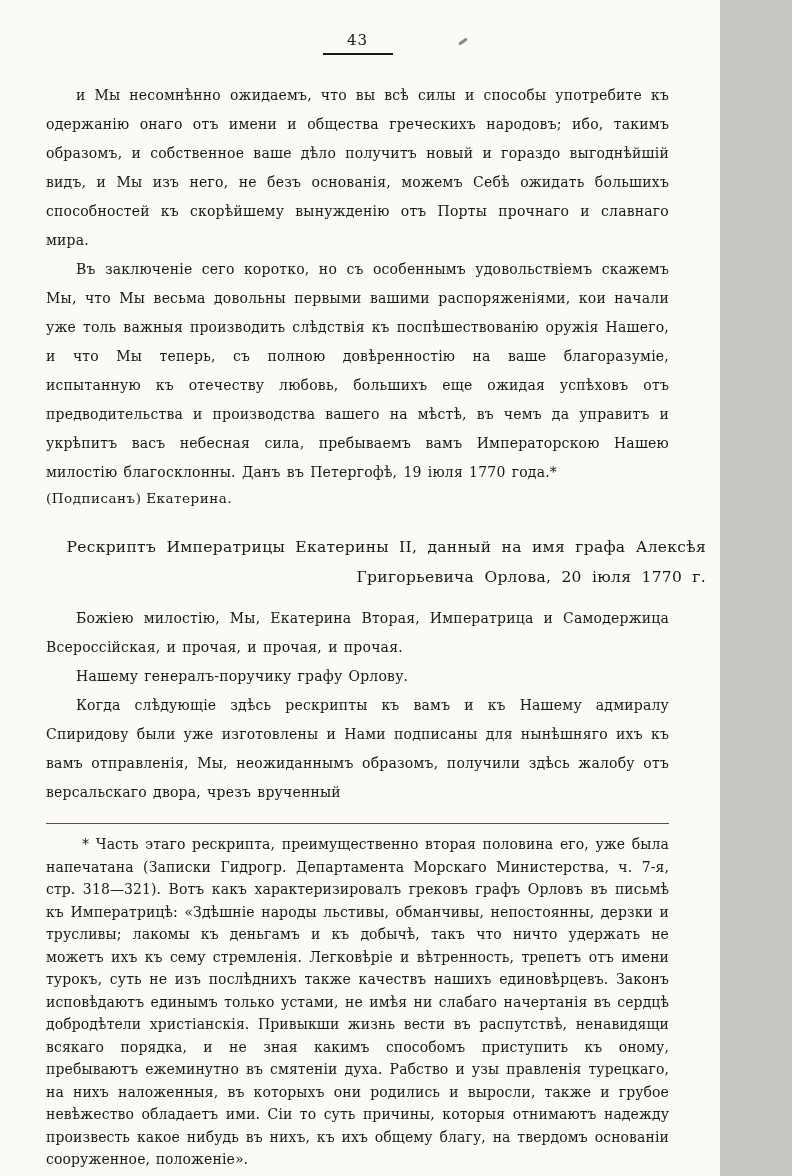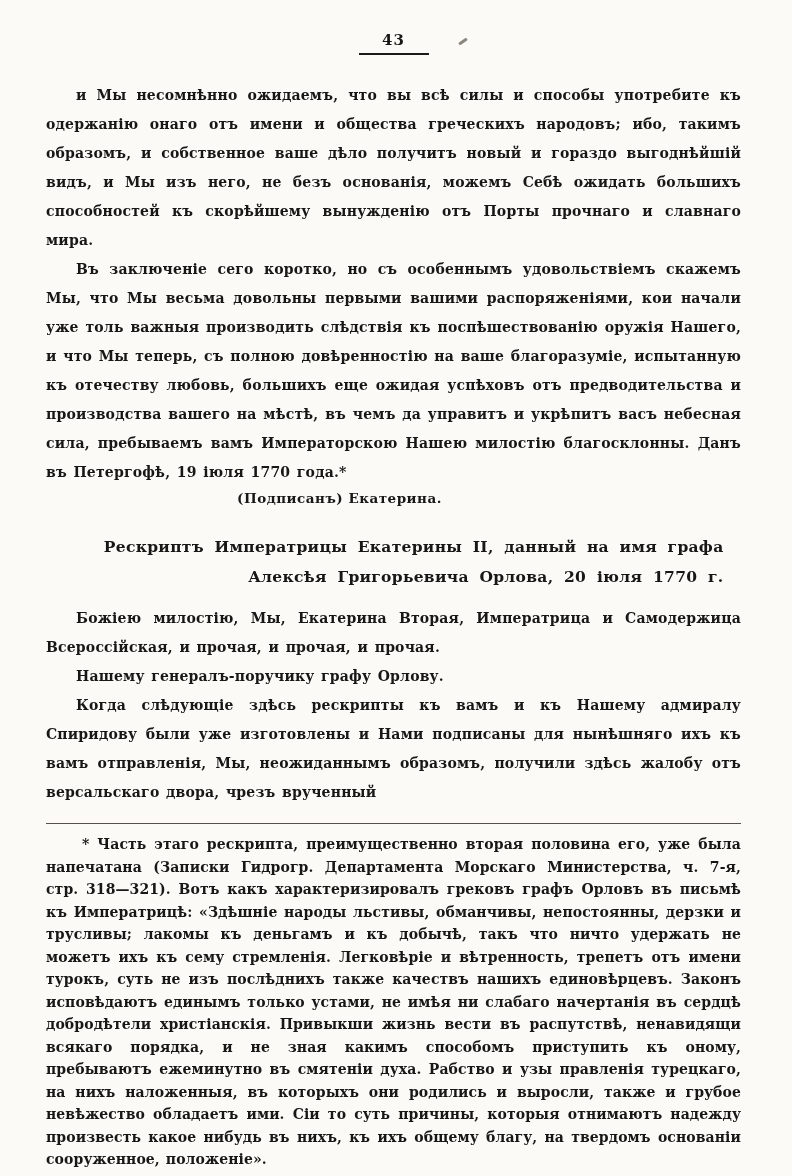--- a/index.html
+++ b/index.html
@@ -3,27 +3,27 @@
 <meta charset="utf-8">
 <style>
   html, body { margin: 0; padding: 0; }
   body {
     width: 792px; height: 1176px;
     background: #c9c7c2;
     font-family: "DejaVu Serif", "Liberation Serif", serif;
   }
   .page {
     position: relative;
-    width: 792px; height: 1176px;
+    width: 720px; height: 1176px;
     box-sizing: border-box;
     background: #fbfaf6;
     color: #181716;
     padding: 30px 51px 30px 46px;
     overflow: hidden;
-    font-weight: bold;
+    font-weight: normal;
   }
   .page-number-wrap { text-align: center; }
   .page-number {
     display: inline-block;
     font-size: 15px;
     letter-spacing: 1px;
     padding: 0 6px 2px 6px;
   }
   .page-number-rule {
     width: 70px; height: 2px;
@@ -43,21 +43,21 @@
     margin: 0;
     font-size: 14px;
     line-height: 29px;
     text-align: justify;
     text-indent: 30px;
     letter-spacing: 0.2px;
     word-spacing: 1.5px;
   }
   .signature {
     margin-top: 3px;
-    text-align: center;
+    text-align: left;
     padding-right: 108px;
     font-size: 13.5px;
     letter-spacing: 0.5px;
   }
   .rescript-heading {
     width: 660px;
     margin: 26px auto 0 auto;
     text-align: right;
     font-size: 15.5px;
     line-height: 30px;

